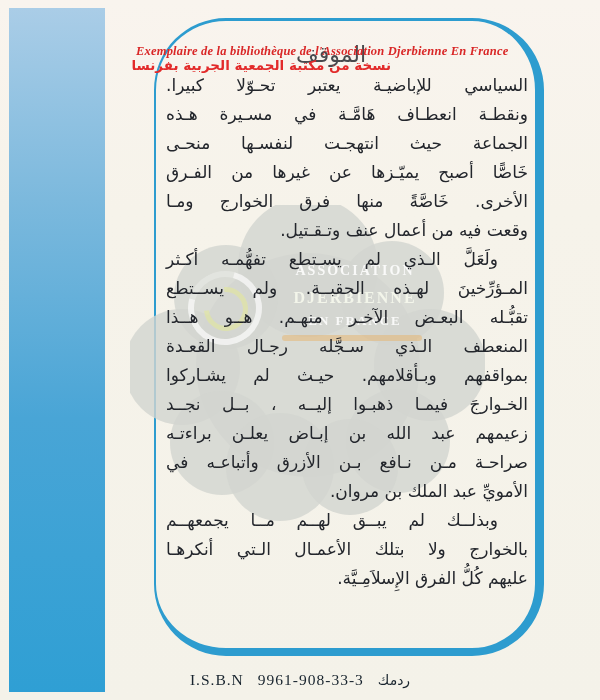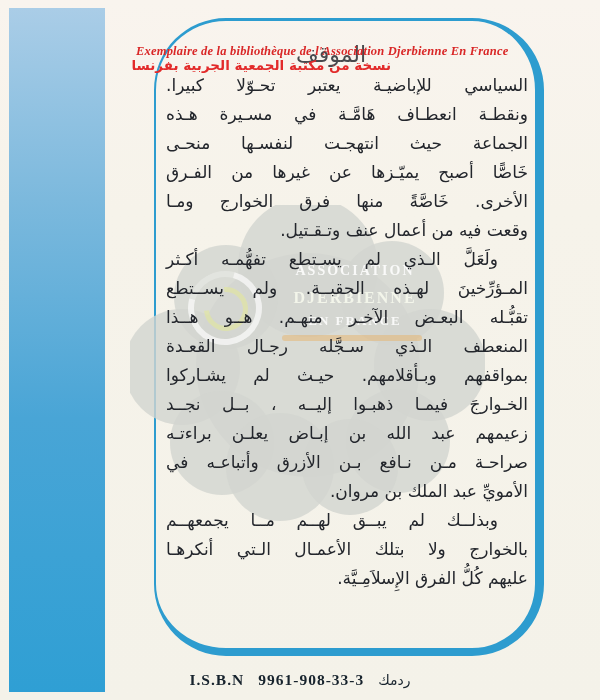--- a/index.html
+++ b/index.html
@@ -47,21 +47,21 @@
   .bline{height:29px;line-height:29px;white-space:nowrap;overflow:visible;}
   .j{text-align:justify;text-align-last:justify;white-space:normal;
      word-spacing:1px;}
   .last{text-align:right;}
   .ind{padding-right:30px;box-sizing:border-box;}
   .p-gap{margin-top:0;}
   
   .footer{position:absolute;left:0;top:671px;width:600px;z-index:2;
           display:flex;justify-content:center;align-items:baseline;gap:14px;
           color:#17232d;}
-  .isbn-latin{font-family:"Liberation Serif",serif;font-weight:700;
+  .isbn-latin{font-family:"Liberation Serif",serif;font-weight:400;
               font-size:15.5px;letter-spacing:1px;word-spacing:6px;}
   .isbn-ar{font-size:14px;direction:rtl;}
 </style>
 </head>
 <body>
 
 <div class="canvas">
 
   <div class="spine"></div>
 

